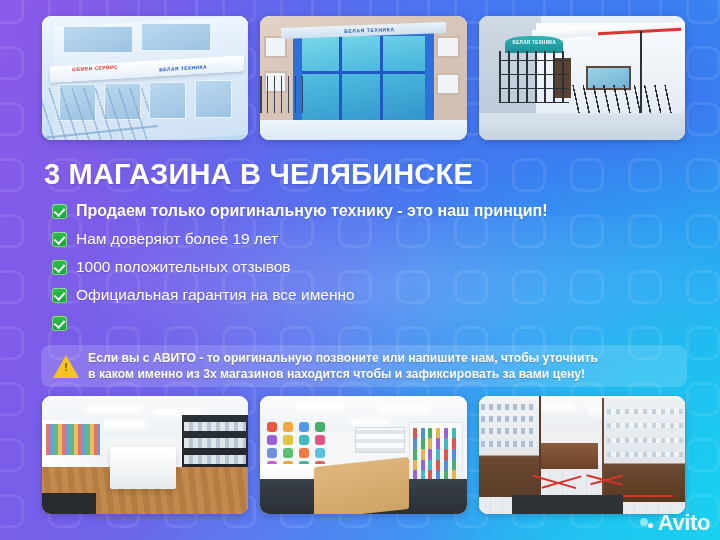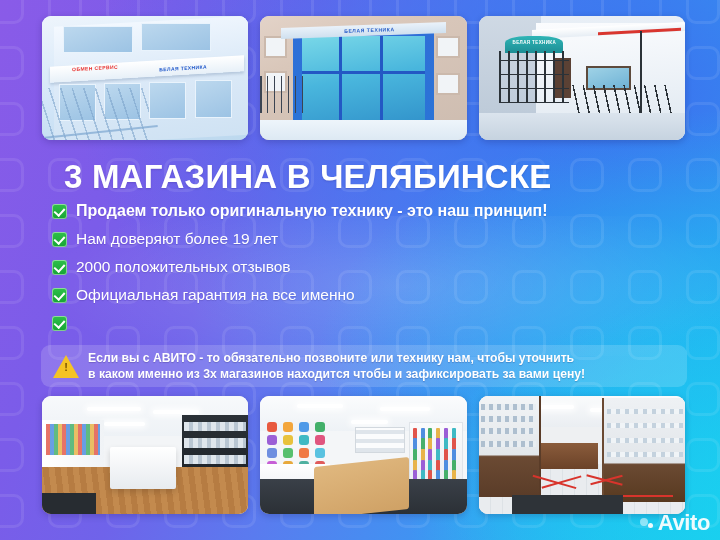--- a/index.html
+++ b/index.html
@@ -184,23 +184,23 @@
   .pF .counter{ position:absolute; left:30%; width:28%; top:40%; height:22%;
      background:linear-gradient(180deg,#8a5c3c,#6b4228); }
   .pF .floor{ position:absolute; left:0; right:0; bottom:0; height:42%;
      background:repeating-linear-gradient(90deg,#e9ecef 0 11px,#dde2e6 11px 12px),
                 repeating-linear-gradient(0deg,#e9ecef 0 9px,#dde2e6 9px 10px); }
   .pF .redm{ position:absolute; height:2px; background:#d8342c; }
   .pF .deskF{ position:absolute; left:16%; width:54%; bottom:0; height:16%; background:#2e3338; }
 
   
   .headline{
-    position:absolute; left:64px; top:160px;
+    position:absolute; left:44px; top:160px;
     color:#ffffff;
-    font-size:33px;
+    font-size:29px;
     font-weight:700;
     letter-spacing:.2px;
     line-height:1;
     white-space:nowrap;
     text-shadow:0 1px 2px rgba(30,10,80,.18);
   }
 
   .benefits{
     position:absolute; left:52px; top:198px;
     list-style:none;
@@ -508,35 +508,35 @@
     <li class="benefit lead">
       <span class="check"></span>
       <span class="btext">Продаем только оригинальную технику - это наш принцип!</span>
     </li>
     <li class="benefit">
       <span class="check"></span>
       <span class="btext">Нам доверяют более 19 лет</span>
     </li>
     <li class="benefit">
       <span class="check"></span>
-      <span class="btext">2000 положительных отзывов</span>
+      <span class="btext">1000 положительных отзывов</span>
     </li>
     <li class="benefit">
       <span class="check"></span>
       <span class="btext">Официальная гарантия на все именно</span>
     </li>
     <li class="benefit">
       <span class="check"></span>
     </li>
   </ul>
 
   <div class="warn">
     <span class="tri"></span>
     <div class="wtext">
-      <div>Если вы с АВИТО - то обязательно позвоните или технику нам, чтобы уточнить</div>
+      <div>Если вы с АВИТО - то оригинальную позвоните или напишите нам, чтобы уточнить</div>
       <div>в каком именно из 3х магазинов находится чтобы и зафиксировать за вами цену!</div>
     </div>
   </div>
 
   <div class="photo-row bottom">
 
     <div class="photo pD">
       <div class="ceil"></div>
       <div class="lamp" style="left:22%;top:9%;width:26%"></div>
       <div class="lamp" style="left:54%;top:12%;width:22%"></div>

